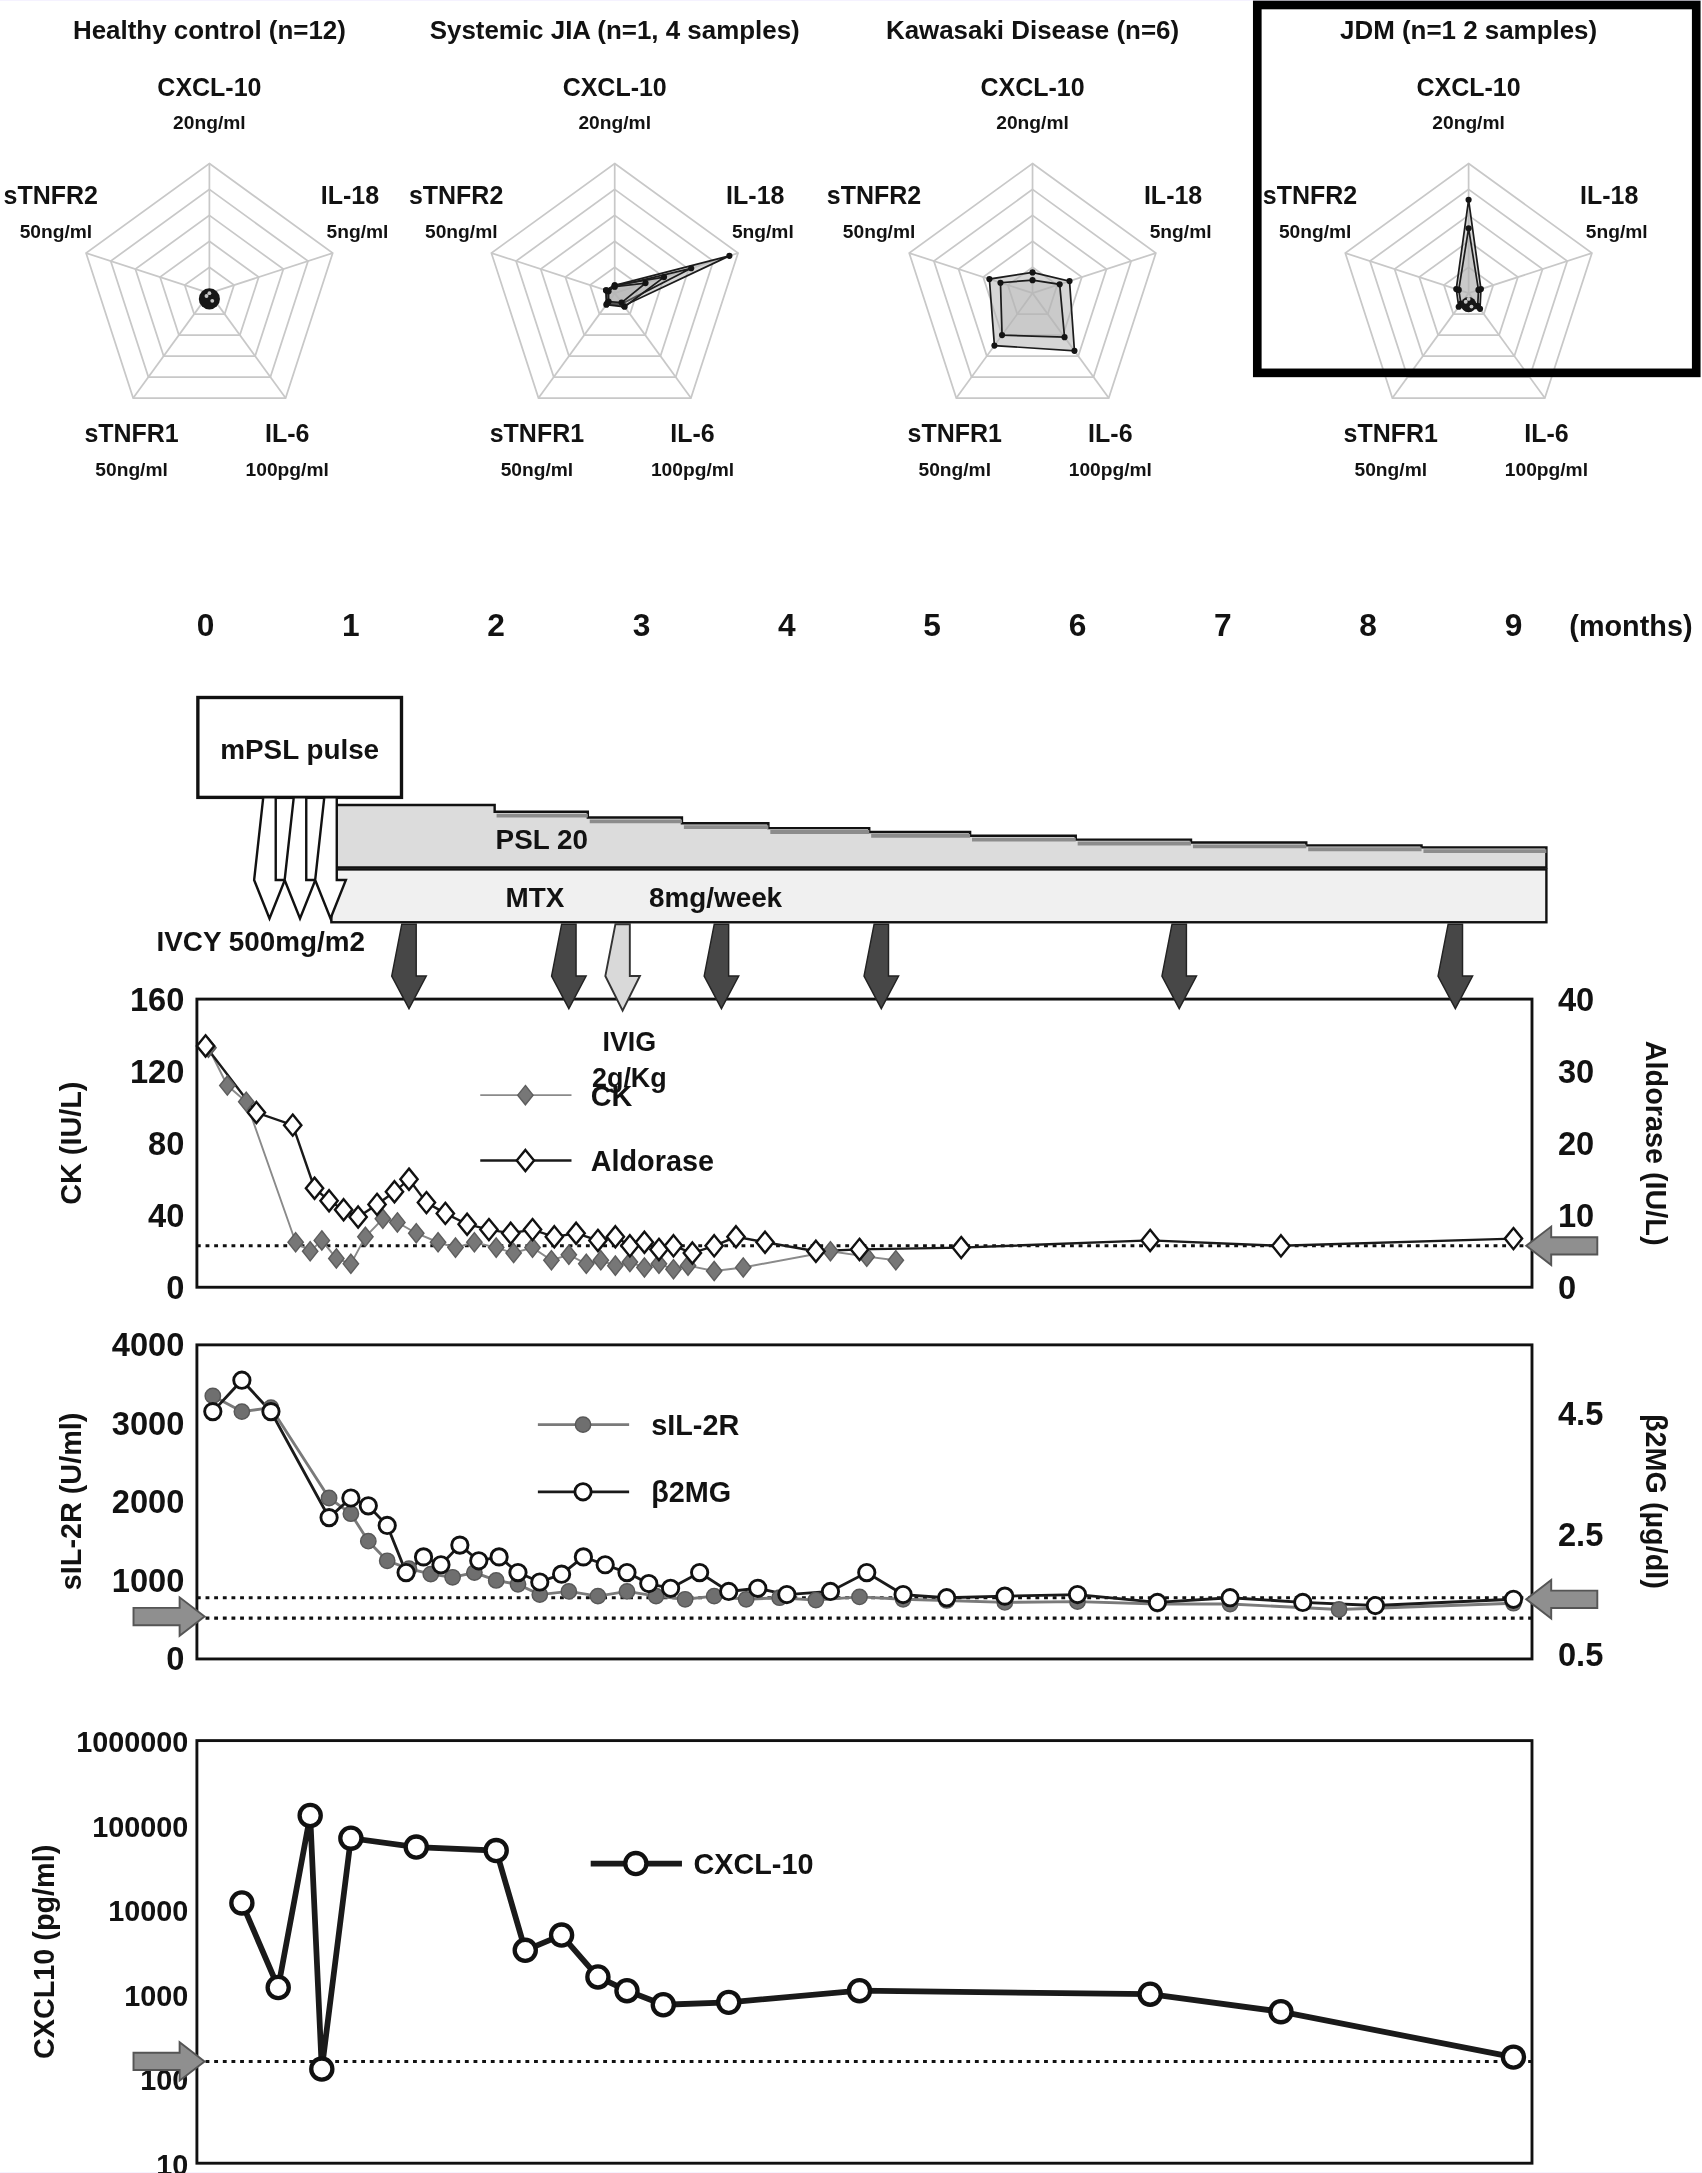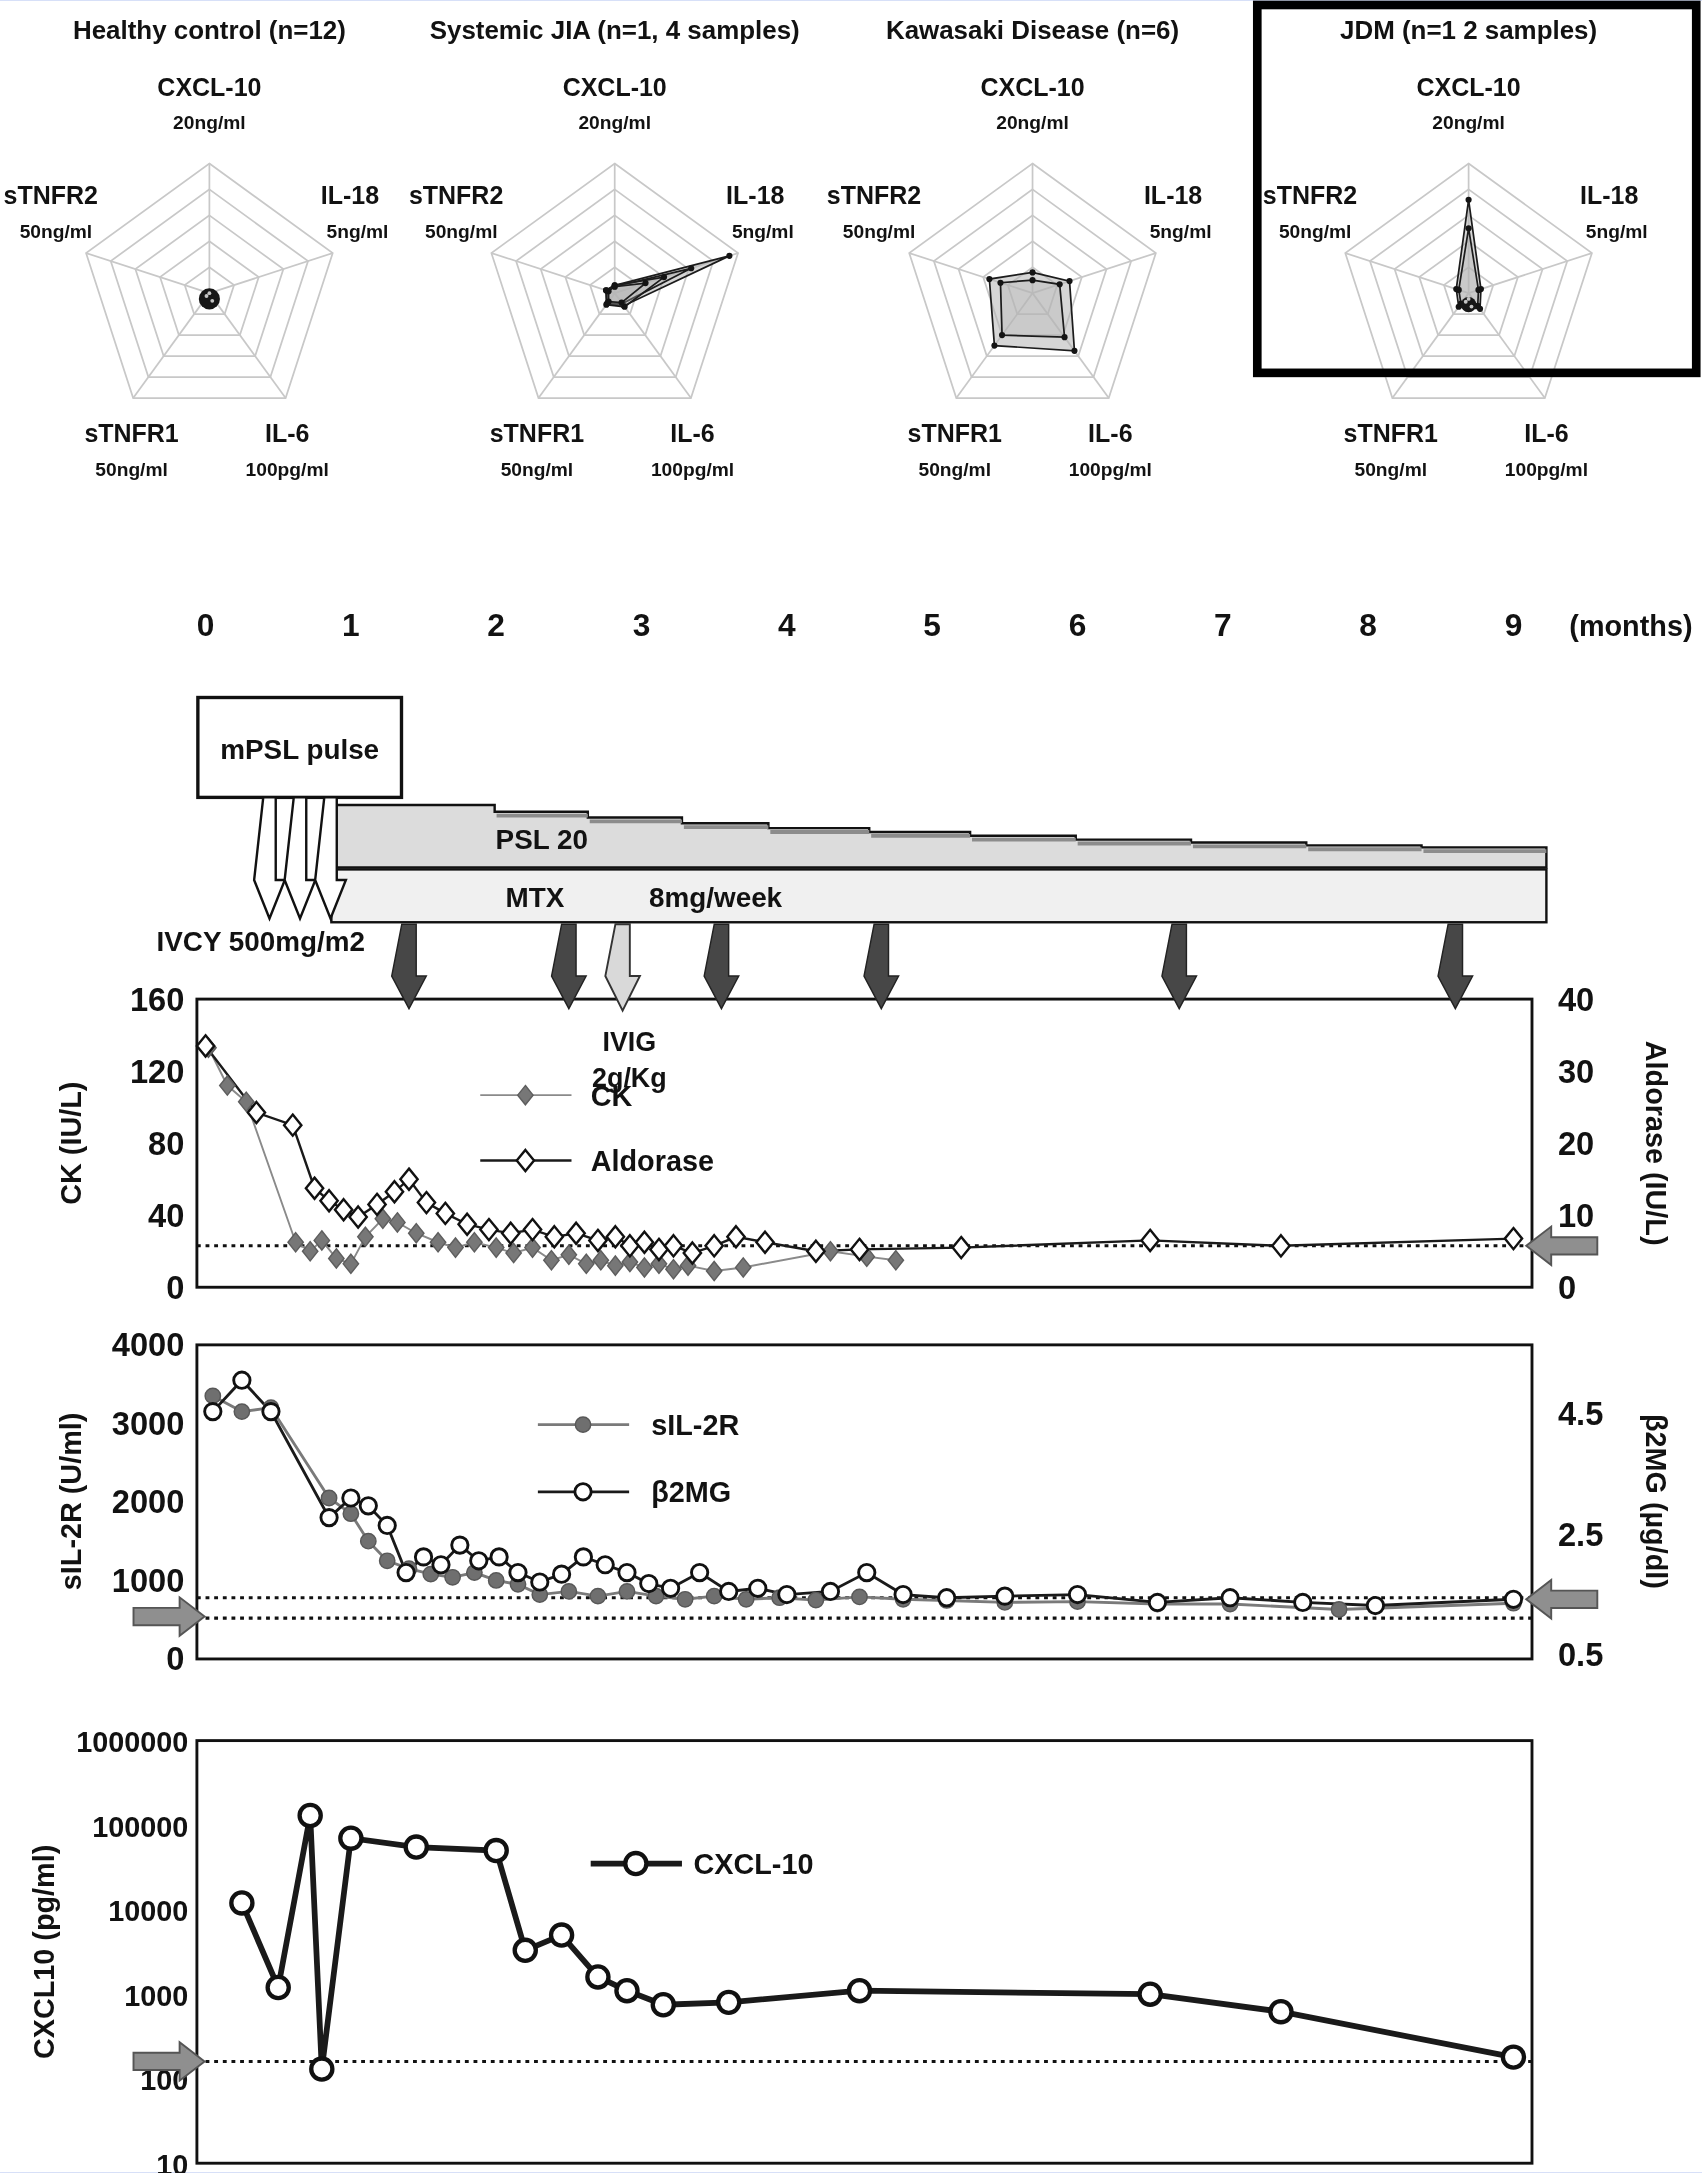--- a/index.html
+++ b/index.html
@@ -1,16 +1,16 @@
 <!DOCTYPE html>
 <html><head>
 <meta charset="utf-8">
 <style>
   html,body{margin:0;padding:0;background:#ffffff;}
-  #stage{position:relative;width:1702px;height:2173px;background:#1d4ed8;overflow:hidden;
+  #stage{position:relative;width:1702px;height:2173px;background:#c4b5fd;overflow:hidden;
          font-family:"Liberation Sans",sans-serif;}
   #fig{position:absolute;left:0;top:0;}
   .panel-letter{position:absolute;font-family:"DejaVu Serif",serif;font-weight:700;
                 font-size:61px;color:#000;line-height:1;}
   #letter-a{left:11.5px;top:1.9px;}
   #letter-b{left:11.5px;top:596px;}
   text{font-family:"Liberation Sans",sans-serif;}
 </style>
 </head>
 <body>

